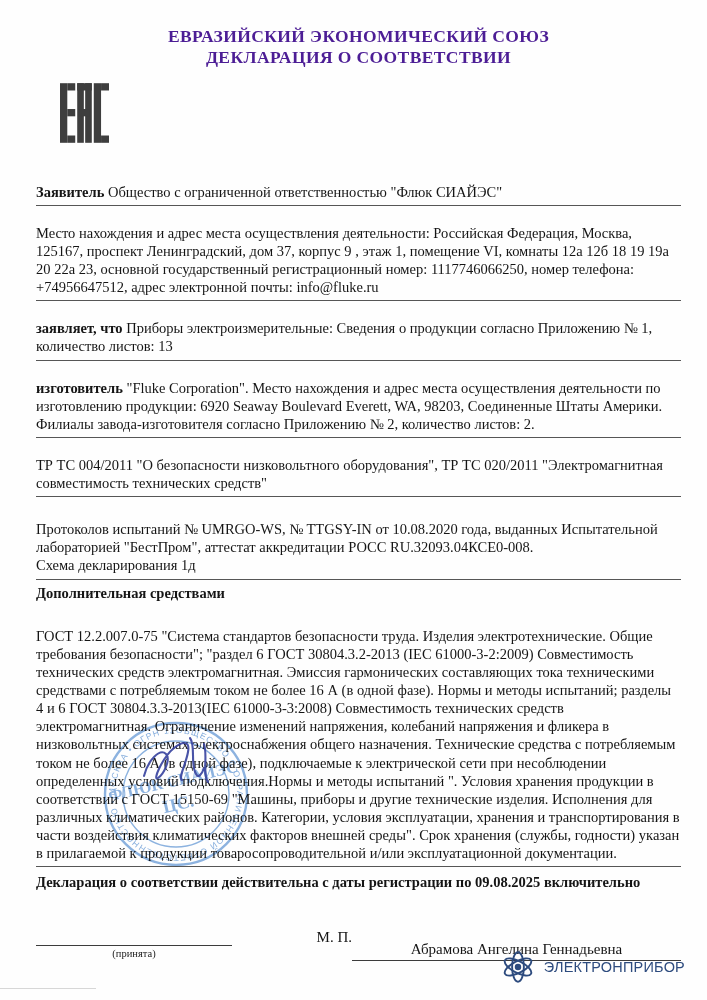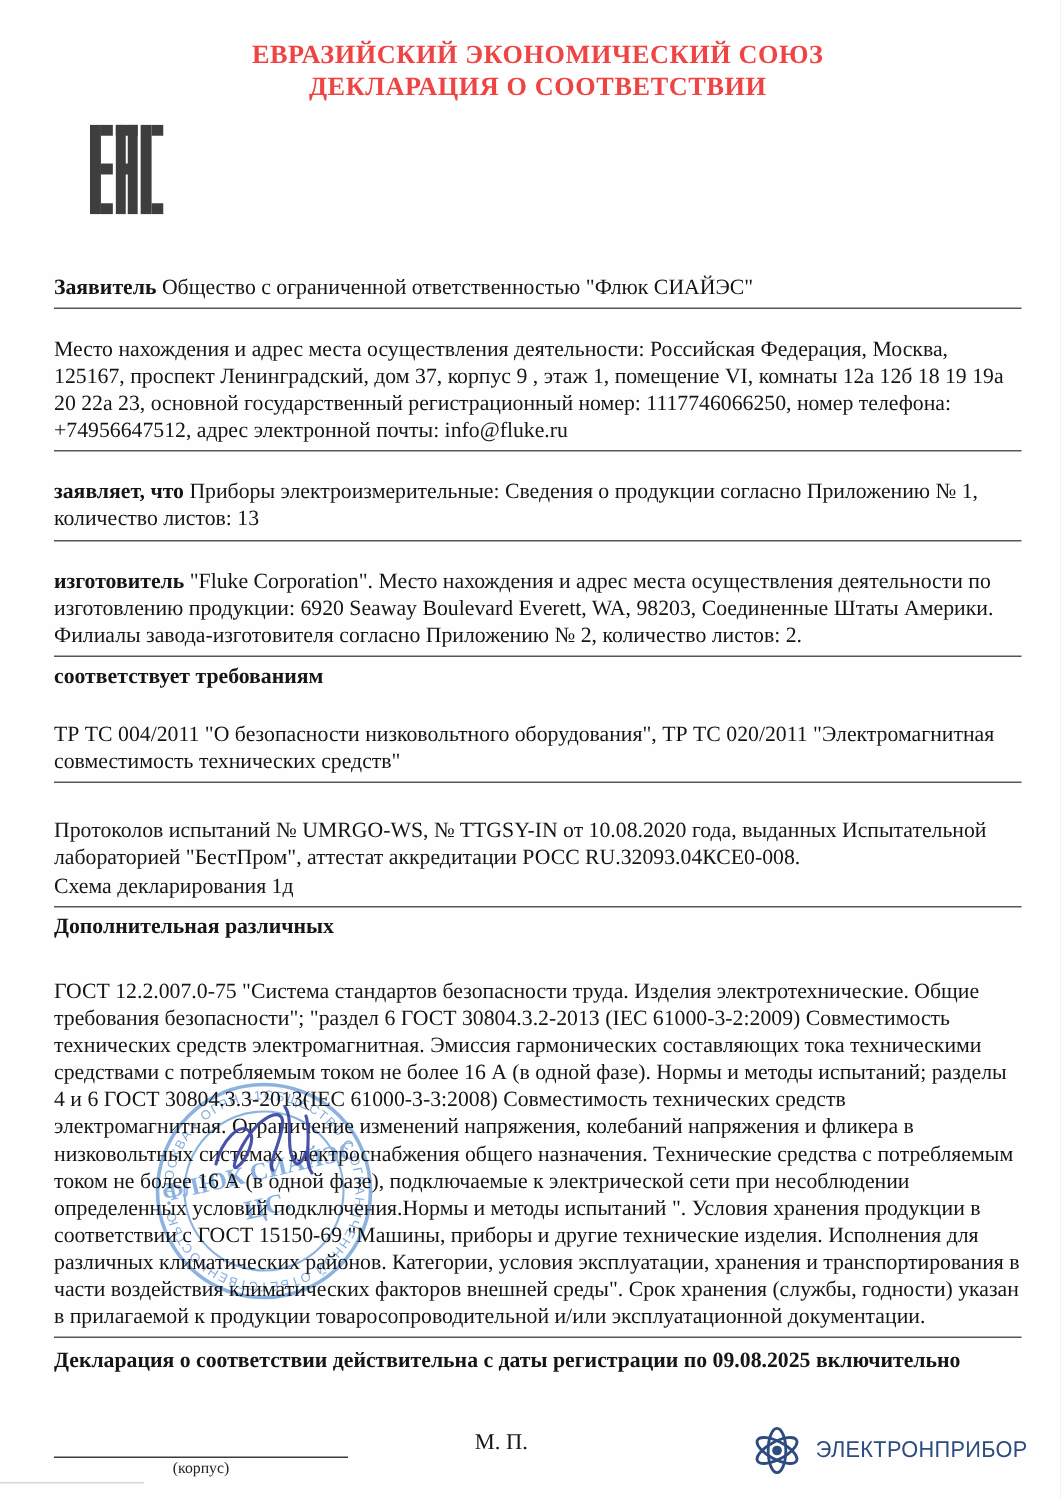--- a/index.html
+++ b/index.html
@@ -7,21 +7,21 @@
     position:relative;
     width:707px;height:1000px;
     margin:0 auto;
     background:#fefefe;
     font-family:"Liberation Serif","DejaVu Serif",serif;
     color:#151515;
     overflow:hidden;
     box-sizing:border-box;
     padding:26px 26px 0 36px;
   }
-  .doc-title{text-align:center;font-weight:bold;font-size:17.5px;line-height:1.22;letter-spacing:.4px;color:#ef4444;}
+  .doc-title{text-align:center;font-weight:bold;font-size:17.5px;line-height:1.22;letter-spacing:.4px;color:#4c1d95;}
   .header-zone{position:relative;height:96px;}
   .eac{position:absolute;left:24px;top:14px;width:49px;height:60px;}
   .body-text{font-size:14.5px;line-height:1.25;}
   .sec{padding:3px 0 4px;margin-top:15px;}
   .rule{border-bottom:1px solid #565656;}
   b.lbl{font-weight:bold;}
   .sec-head{font-weight:bold;padding:4px 0 3px;}
   .validity{font-weight:bold;padding:6px 0 4px;}
   
   .sig-row{display:flex;align-items:flex-end;margin:28px 0 0 0;position:relative;}
@@ -89,47 +89,47 @@
       <span>Приборы электроизмерительные:  Сведения о продукции согласно Приложению № 1, количество листов: 13</span>
     </div>
 
     <div class="sec rule">
       <div>
         <b class="lbl">изготовитель</b>
         <span>"Fluke Corporation". Место нахождения и адрес места осуществления деятельности по изготовлению продукции: 6920 Seaway Boulevard Everett, WA, 98203, Соединенные Штаты Америки. Филиалы завода-изготовителя согласно Приложению № 2, количество листов: 2.</span>
       </div>
     </div>
 
-    <div class="sec-head">соответствует требованиям</div>
 
     <div class="sec rule">
       <span>ТР ТС 004/2011 "О безопасности низковольтного оборудования", ТР ТС 020/2011 "Электромагнитная совместимость технических средств"</span>
     </div>
 
 
     <div class="sec rule" style="padding-top:8px;">
       <div>Протоколов испытаний № UMRGO-WS, № TTGSY-IN от 10.08.2020 года, выданных Испытательной лабораторией "БестПром", аттестат аккредитации РОСС RU.32093.04КСЕ0-008.</div>
       <div>Схема декларирования 1д</div>
     </div>
 
-    <div class="sec-head">Дополнительная различных</div>
+    <div class="sec-head">Дополнительная средствами</div>
 
     <div class="sec rule" style="padding-top:7px;">
       <span>ГОСТ 12.2.007.0-75 "Система стандартов безопасности труда. Изделия электротехнические. Общие требования безопасности"; "раздел 6 ГОСТ 30804.3.2-2013 (IEC 61000-3-2:2009) Совместимость технических средств электромагнитная. Эмиссия гармонических составляющих тока техническими средствами с потребляемым током не более 16 А (в одной фазе). Нормы и методы испытаний; разделы 4 и 6 ГОСТ 30804.3.3-2013(IEC 61000-3-3:2008) Совместимость технических средств электромагнитная. Ограничение изменений напряжения, колебаний напряжения и фликера в низковольтных системах электроснабжения общего назначения. Технические средства с потребляемым током не более 16 А (в одной фазе), подключаемые к электрической сети при несоблюдении определенных условий подключения.Нормы и методы испытаний ". Условия хранения продукции в соответствии с ГОСТ 15150-69 "Машины, приборы и другие технические изделия. Исполнения для различных климатических районов. Категории, условия эксплуатации, хранения и транспортирования в части воздействия климатических факторов внешней среды". Срок хранения (службы, годности) указан в прилагаемой к продукции товаросопроводительной и/или эксплуатационной документации.</span>
     </div>
 
     <div class="validity">Декларация о соответствии  действительна с даты регистрации по 09.08.2025 включительно</div>
 
     <div class="sig-row">
       <div class="sig-col-left">
         <div class="sig-line"></div>
-        <div class="sig-cap">(корпус)</div>
+        <div class="sig-cap">(принята)</div>
       </div>
       <div class="sig-mp">М. П.</div>
       <div class="sig-col-right">
+        <div class="sig-name">Абрамова Ангелина Геннадьевна</div>
       </div>
     </div>
 
     <div class="reg-block">
       <div class="reg-line">
         <span>Регистрационный номер декларации о соответствии:</span>
         <span>ЕАЭС N RU Д-US.КА01.В.31457/20</span>
       </div>
 
     </div>

